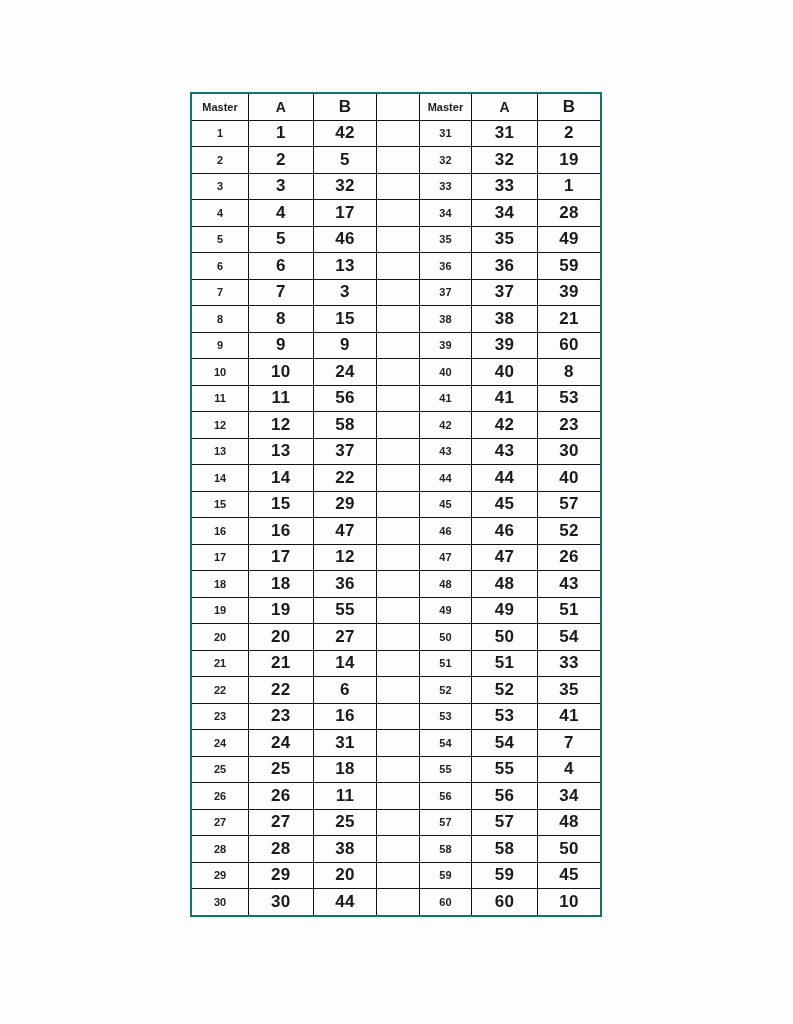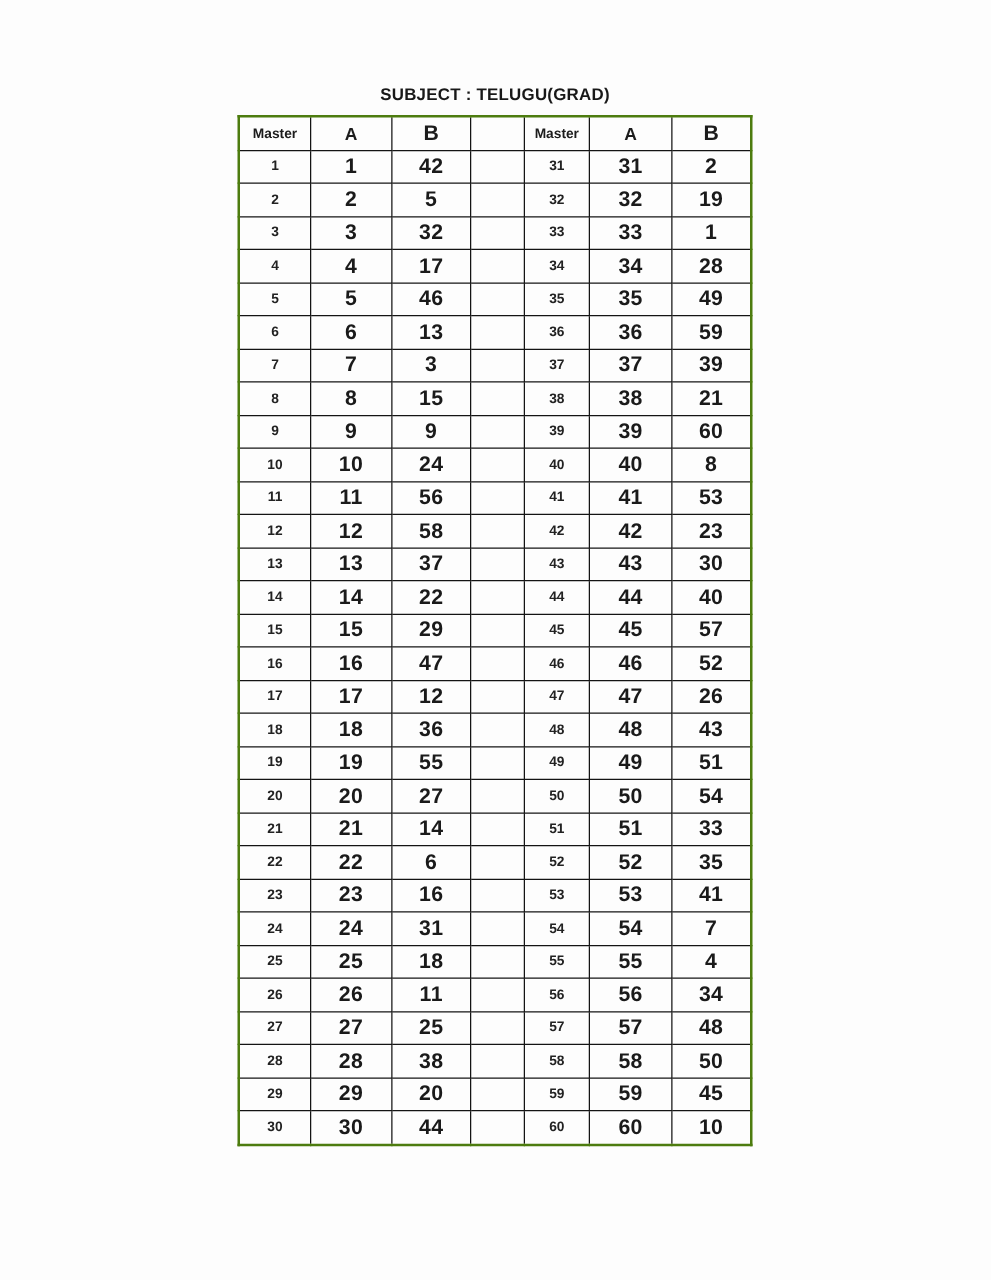--- a/index.html
+++ b/index.html
@@ -28,21 +28,21 @@
     letter-spacing: 0.2px;
     color: #181818;
   }
   table.answer-table {
     position: absolute;
     top: 92px;
     left: 190px;
     border-collapse: collapse;
     table-layout: fixed;
     width: 412px;
-    border: 2px solid #4d7c0f;
+    border: 2px solid #0f766e;
   }
   table.answer-table th,
   table.answer-table td {
     border: 1.5px solid #141414;
     text-align: center;
     vertical-align: middle;
     padding: 0;
     height: 25.5px;
     overflow: hidden;
     white-space: nowrap;
@@ -62,21 +62,20 @@
   th.hdr-b      { font-size: 17px; font-weight: 700; }
   td.cell-master { font-size: 11px; font-weight: 700; color: #222; }
   td.cell-value  { font-size: 17px; font-weight: 600; color: #1a1a1a; letter-spacing: 0.3px; }
   td.cell-spacer { background: #fdfdfd; }
 </style>
 </head>
 <body>
 
 <div class="page">
 
-  <div class="doc-title">SUBJECT : TELUGU(GRAD)</div>
 
   <table class="answer-table">
     <colgroup>
       <col class="col-master-l">
       <col class="col-a-l">
       <col class="col-b-l">
       <col class="col-spacer">
       <col class="col-master-r">
       <col class="col-a-r">
       <col class="col-b-r">

